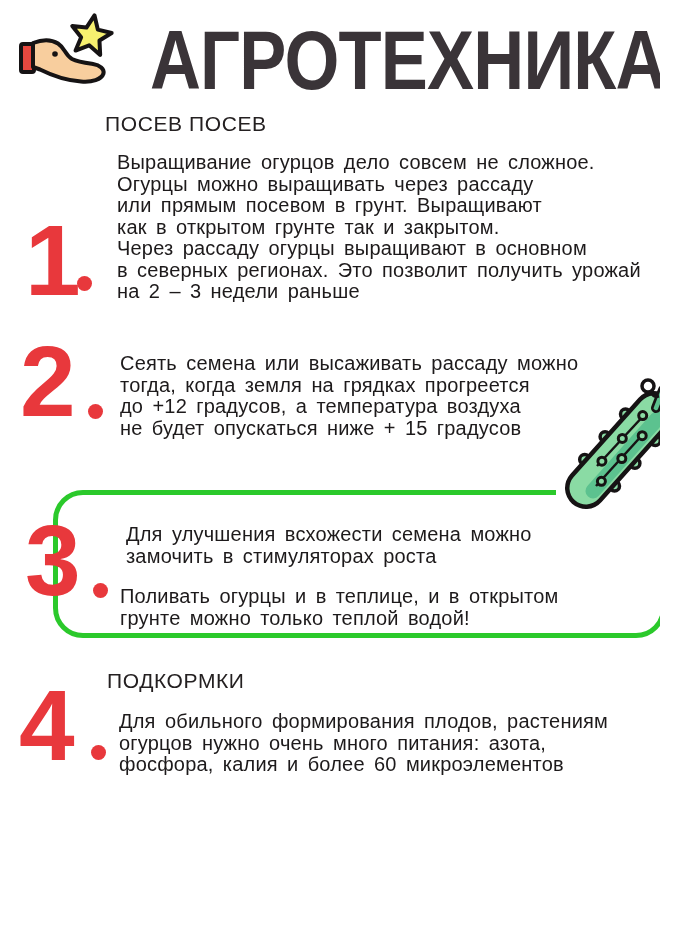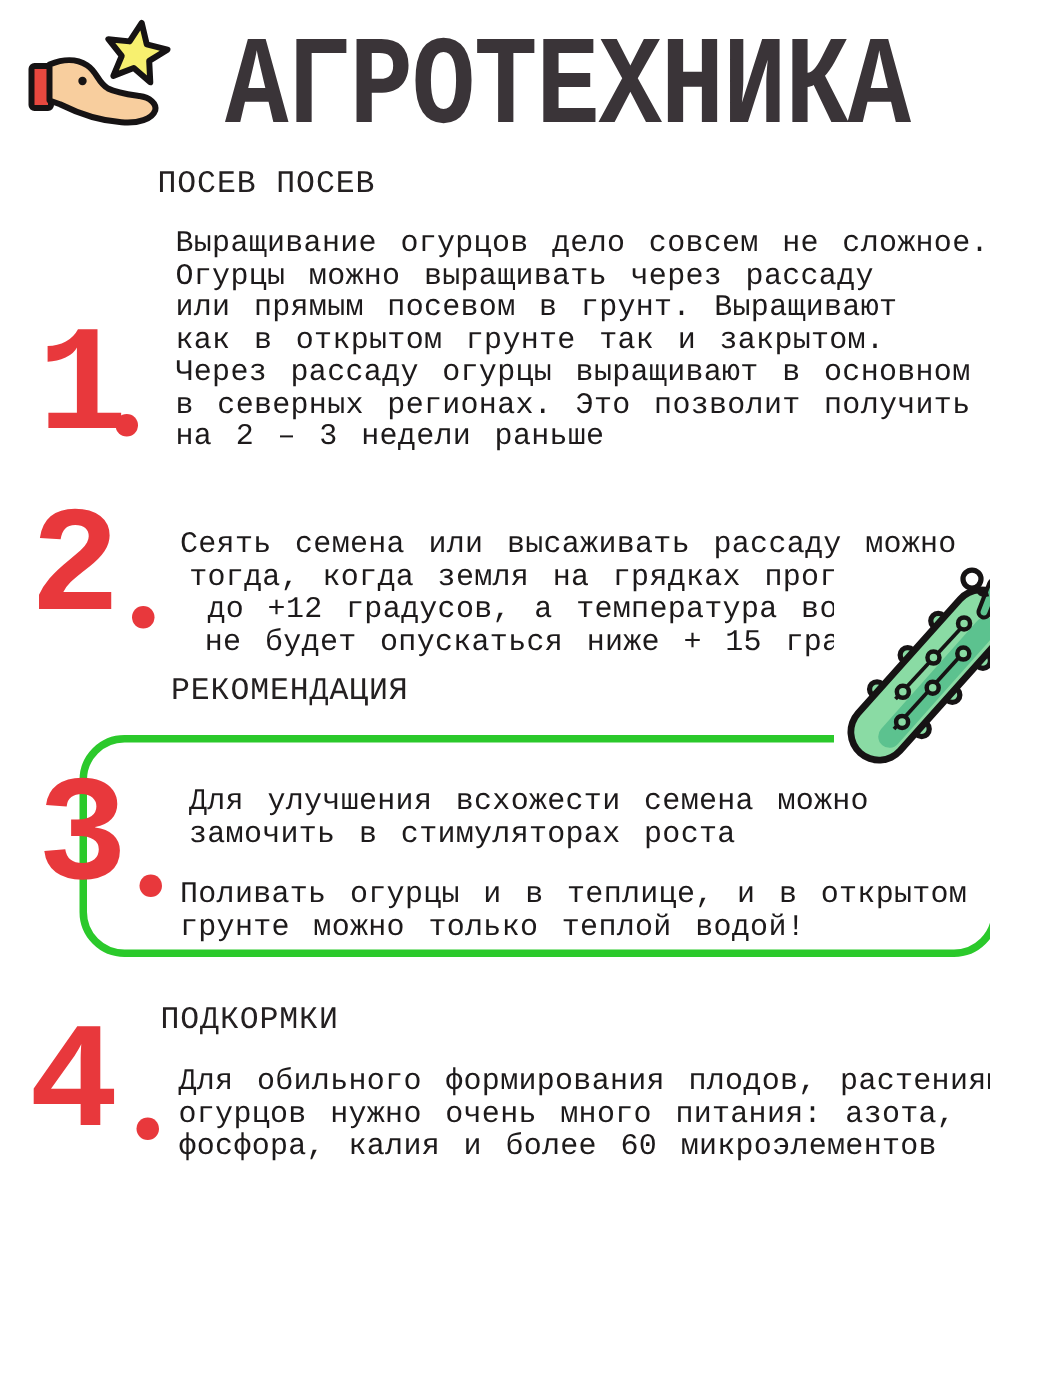--- a/index.html
+++ b/index.html
@@ -1,18 +1,18 @@
 <!DOCTYPE html>
 <html><head>
 <meta charset="utf-8">
 <style>
   html,body{margin:0;padding:0;background:#fff;}
   .poster{
     position:relative;width:660px;height:933px;background:#ffffff;overflow:hidden;
-    font-family:Liberation Mono, monospace;color:#1d1a1b;
+    font-family:Liberation Sans, sans-serif;color:#1d1a1b;
   }
   
   .brand-icon{position:absolute;left:18px;top:12px;width:100px;height:88px;}
   .page-title{
     position:absolute;left:150px;top:18px;margin:0;
     font-size:84px;font-weight:bold;line-height:1;color:#3a3438;
     letter-spacing:-1px;transform:scaleX(0.84);transform-origin:left top;
     white-space:nowrap;
   }
   
@@ -35,21 +35,21 @@
     letter-spacing:0.6px;color:#242021;white-space:pre;
   }
   .h-sowing{left:105px;top:112px;}
   .h-recommend{left:114px;top:450px;z-index:6;}
   .h-feeding{left:107px;top:669px;}
   .body-text{
     position:absolute;margin:12px;font-size:20px;line-height:21.5px;
     letter-spacing:0.2px;word-spacing:3.5px;white-space:pre;color:#1d1a1b;
   }
   .t-sec1{left:105px;top:140px;}
-  .t-sec2{left:108px;top:341px;text-align:center;}
+  .t-sec2{left:108px;top:341px;}
   .t-box1{left:114px;top:512px;z-index:6;}
   .t-box2{left:108px;top:574px;z-index:6;}
   .t-sec4{left:107px;top:699px;}
   
   .recommend-box{
     position:absolute;left:53px;top:490px;width:603px;height:138px;
     border:5px solid #2bc92b;border-radius:30px;background:transparent;z-index:1;
   }
   
   .cucumber-wrap{
@@ -94,21 +94,20 @@
 в северных регионах. Это позволит получить урожай
 на 2 – 3 недели раньше</p>
 
   <div class="step-num num-2">2</div>
   <span class="step-dot dot-2"></span>
   <p class="body-text t-sec2">Сеять семена или высаживать рассаду можно
 тогда, когда земля на грядках прогреется
 до +12 градусов, а температура воздуха
 не будет опускаться ниже + 15 градусов</p>
 
-  <h2 class="sec-heading h-recommend">РЕКОМЕНДАЦИЯ</h2>
   <div class="recommend-box"></div>
   <div class="step-num num-3">3</div>
   <span class="step-dot dot-3"></span>
   <p class="body-text t-box2">Поливать огурцы и в теплице, и в открытом
 грунте можно только теплой водой!</p>
   <p class="body-text t-box1">Для улучшения всхожести семена можно
 замочить в стимуляторах роста</p>
 
   <div class="cucumber-wrap">
     <svg width="138" height="148" viewBox="0 0 138 148" xmlns="http://www.w3.org/2000/svg">

